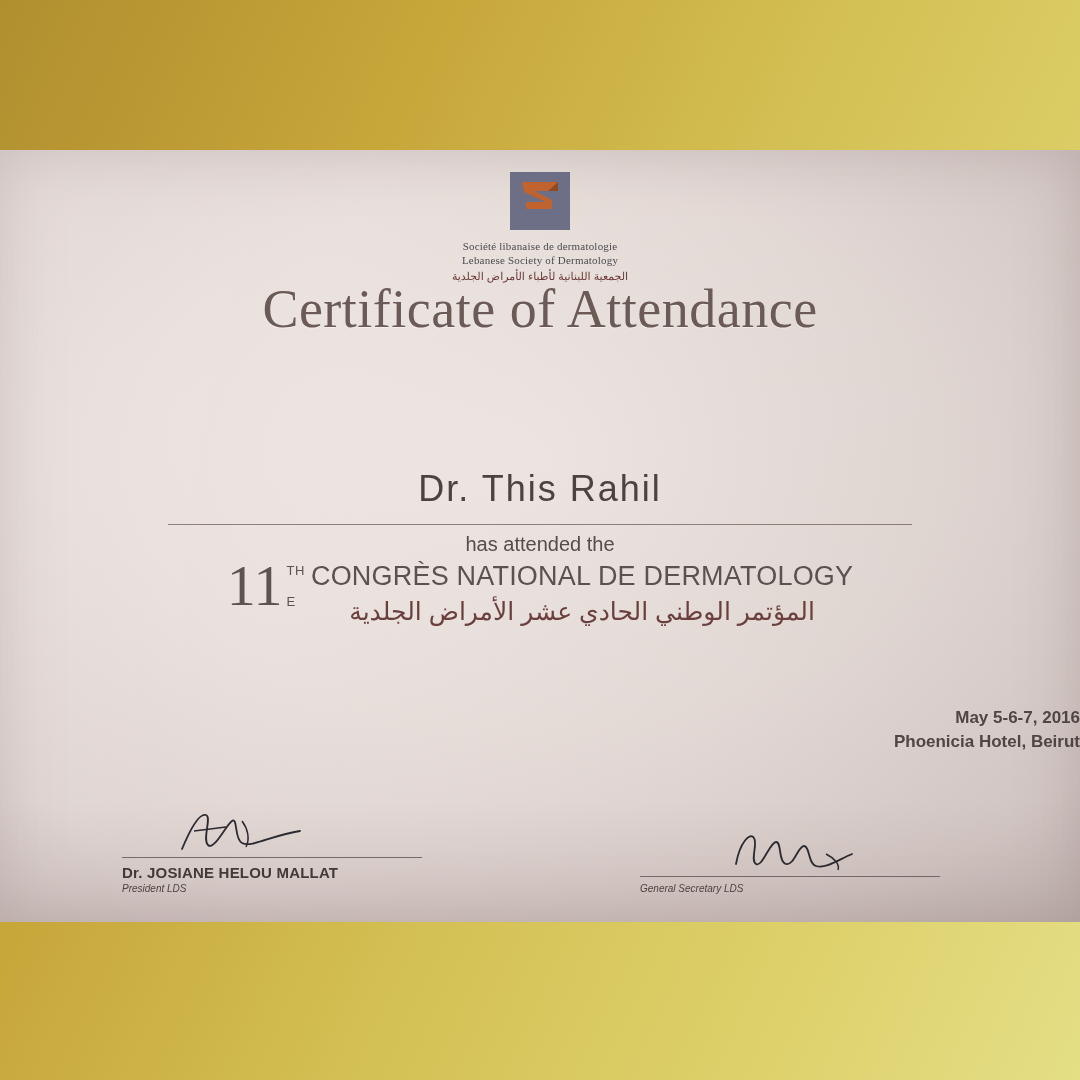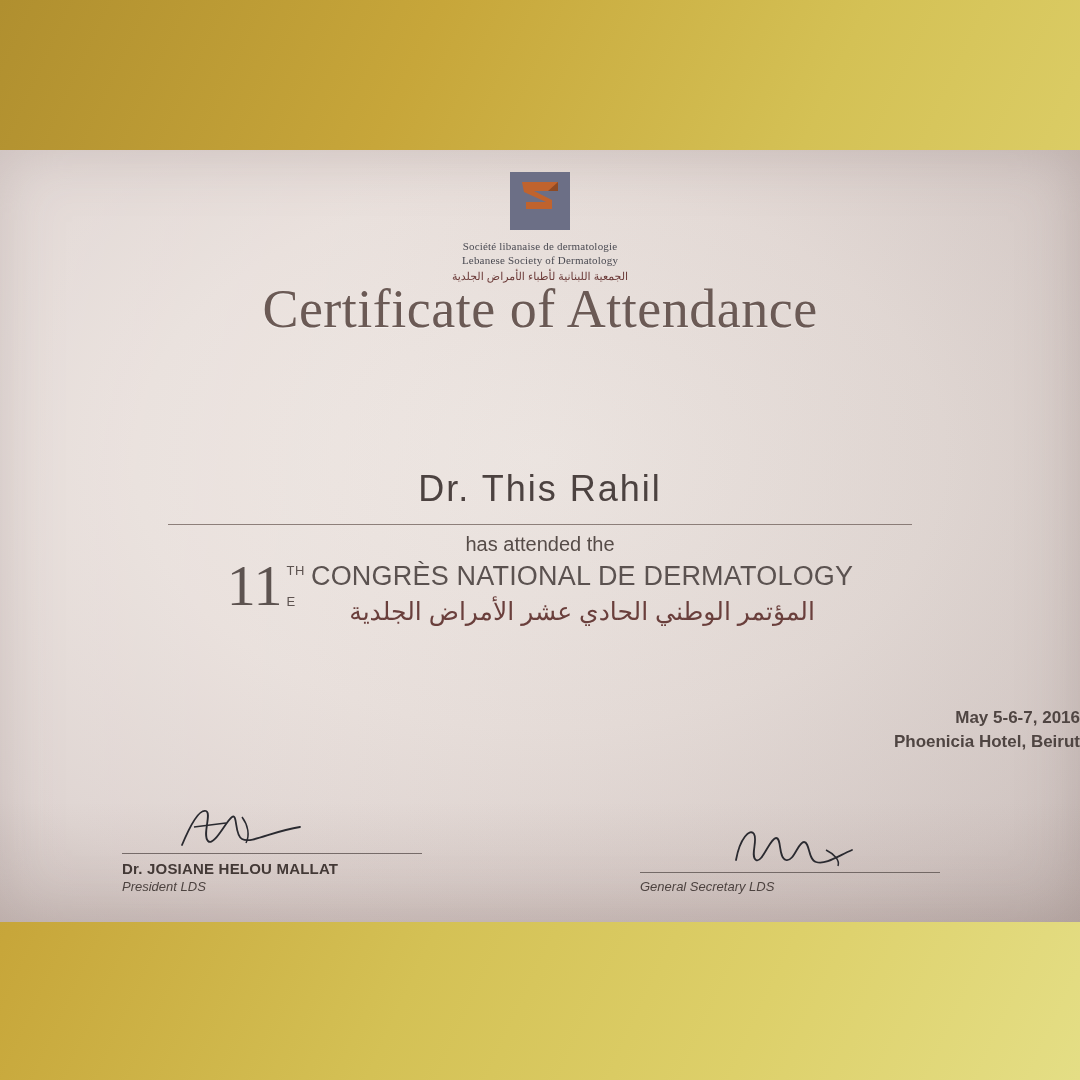--- a/index.html
+++ b/index.html
@@ -221,21 +221,21 @@
     opacity: 0.8;
     margin-bottom: 6px;
   }
   .sig-name {
     font-size: 15px;
     font-weight: bold;
     color: #433936;
     letter-spacing: 0.2px;
   }
   .sig-role {
-    font-size: 13px;
+    font-size: 10px;
     font-style: italic;
     color: #4d4340;
     margin-top: 2px;
   }
 </style>
 </head>
 <body>
 
 <div id="page">
   <div id="certificate">

